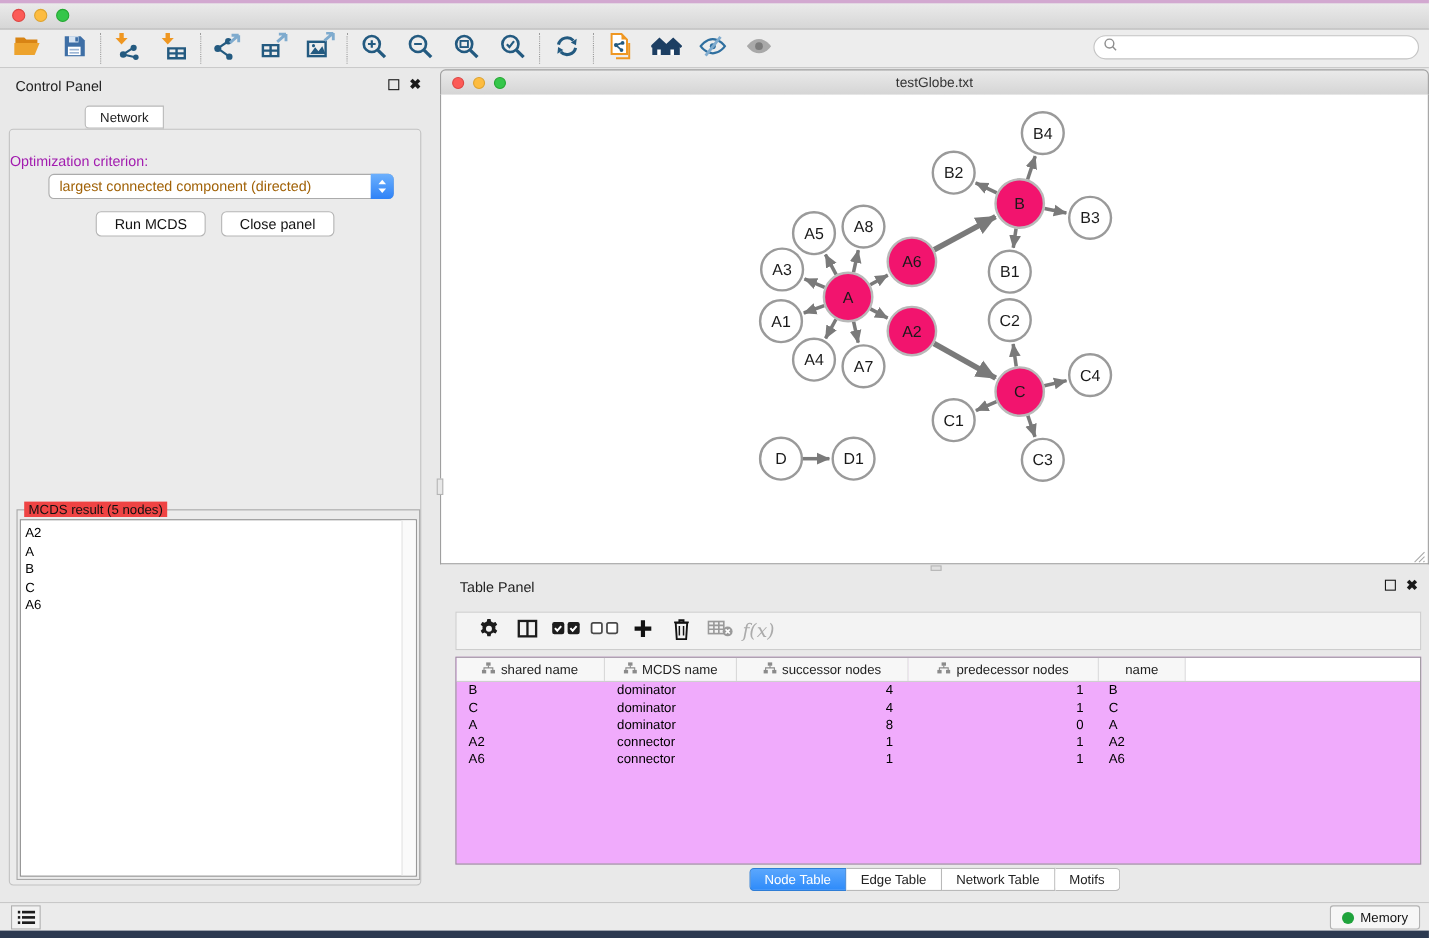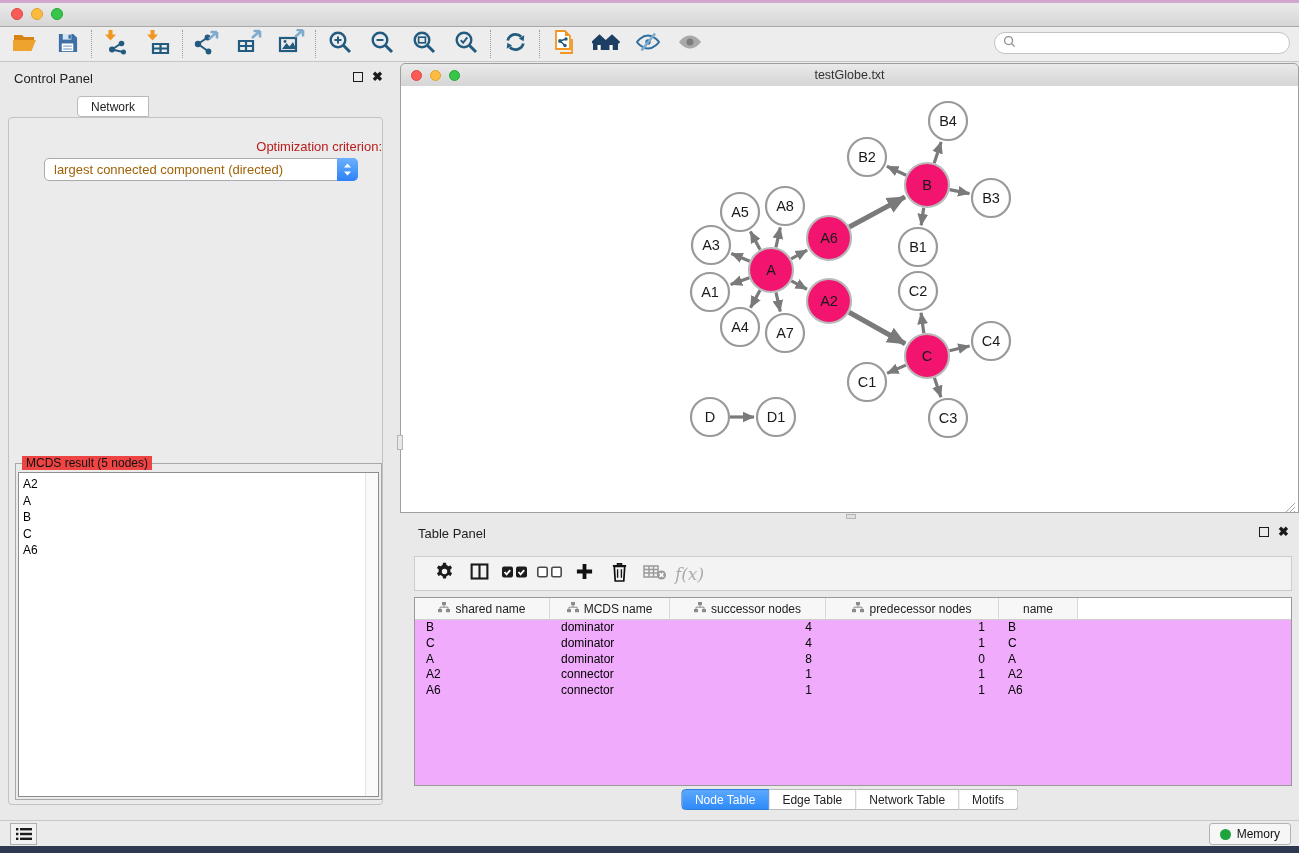--- a/index.html
+++ b/index.html
@@ -37,21 +37,21 @@
   .close-ic { font-size:13px; font-weight:bold; color:#1a1a1a; line-height:10px; }
   .tabrow { position:absolute; display:flex; }
   #cp-tabs { left:77px; top:34px;flex-direction:column; }
   .tab { height:21px; padding:0 13px; font-size:12px; color:#222; background:#fff;
     border:1px solid #b9b9b9; border-left:none; display:flex; align-items:center; }
   .tab:first-child { border-left:1px solid #b9b9b9; border-radius:4px 0 0 4px; }
   .tab:last-child { border-radius:0 4px 4px 0; }
   .tab.sel { background:linear-gradient(#5ba7fd,#2e8bfa); color:#fff; border-color:#2e7dd6; }
   #cp-box { position:absolute; left:8px; top:55px; width:375px; height:688px;
     background:#ebebeb; border:1px solid #c2c2c2; border-radius:4px; }
-  #opt-label { position:absolute; left:0; right:0; top:21px; text-align:right; font-size:13px; color:#b91c1c; }
+  #opt-label { position:absolute; left:0; right:0; top:21px; text-align:left; font-size:13px; color:#a21caf; }
   #criterion { position:absolute; left:35px; top:40px; width:314px; height:23px; background:#fff;
     border:1px solid #ababab; border-radius:5px; display:flex; align-items:center; font-size:13px; color:#a16207; }
   #criterion .val { flex:1; padding-left:9px; white-space:nowrap; overflow:hidden; }
   #criterion .stepper { width:21px; height:23px; margin:-1px; border-radius:0 5px 5px 0;
     background:linear-gradient(#6cb0fd,#2e82f7); display:flex; align-items:center; justify-content:center; }
   #cp-buttons { position:absolute; left:0; right:0; top:74px; display:flex; justify-content:center; gap:14px; }
   .pbtn { height:23px; padding:0 16px; background:#fff; border:1px solid #b5b5b5; border-radius:5px;
     font-size:13px; color:#111; display:flex; align-items:center; }
   #result-box { position:absolute; left:6px; top:345px; width:367px; height:337px; border:1px solid #a8a8a8; }
   #result-legend { position:absolute; left:6px; top:-8px; background:#ef4444; padding:0 4px; font-size:12px; color:#111; }
@@ -292,20 +292,24 @@
   <div id="cp-box">
     <div id="opt-label">Optimization criterion:</div>
     <div id="criterion">
       <span class="val">largest connected component (directed)</span>
       <span class="stepper">
         <svg width="9" height="13" viewBox="0 0 9 13">
             <path d="M4.5 0.5L8 4.6H1z" fill="#fff"></path>
             <path d="M4.5 12.5L1 8.4h7z" fill="#fff"></path>
           </svg>
       </span>
+    </div>
+    <div id="cp-buttons">
+      <div class="pbtn">Run MCDS</div>
+      <div class="pbtn">Close panel</div>
     </div>
     <div id="result-box">
       <div id="result-legend">MCDS result (5 nodes)</div>
       <div id="result-list">
         <ul>
             <li>A2</li>
             <li>A</li>
             <li>B</li>
             <li>C</li>
             <li>A6</li>

